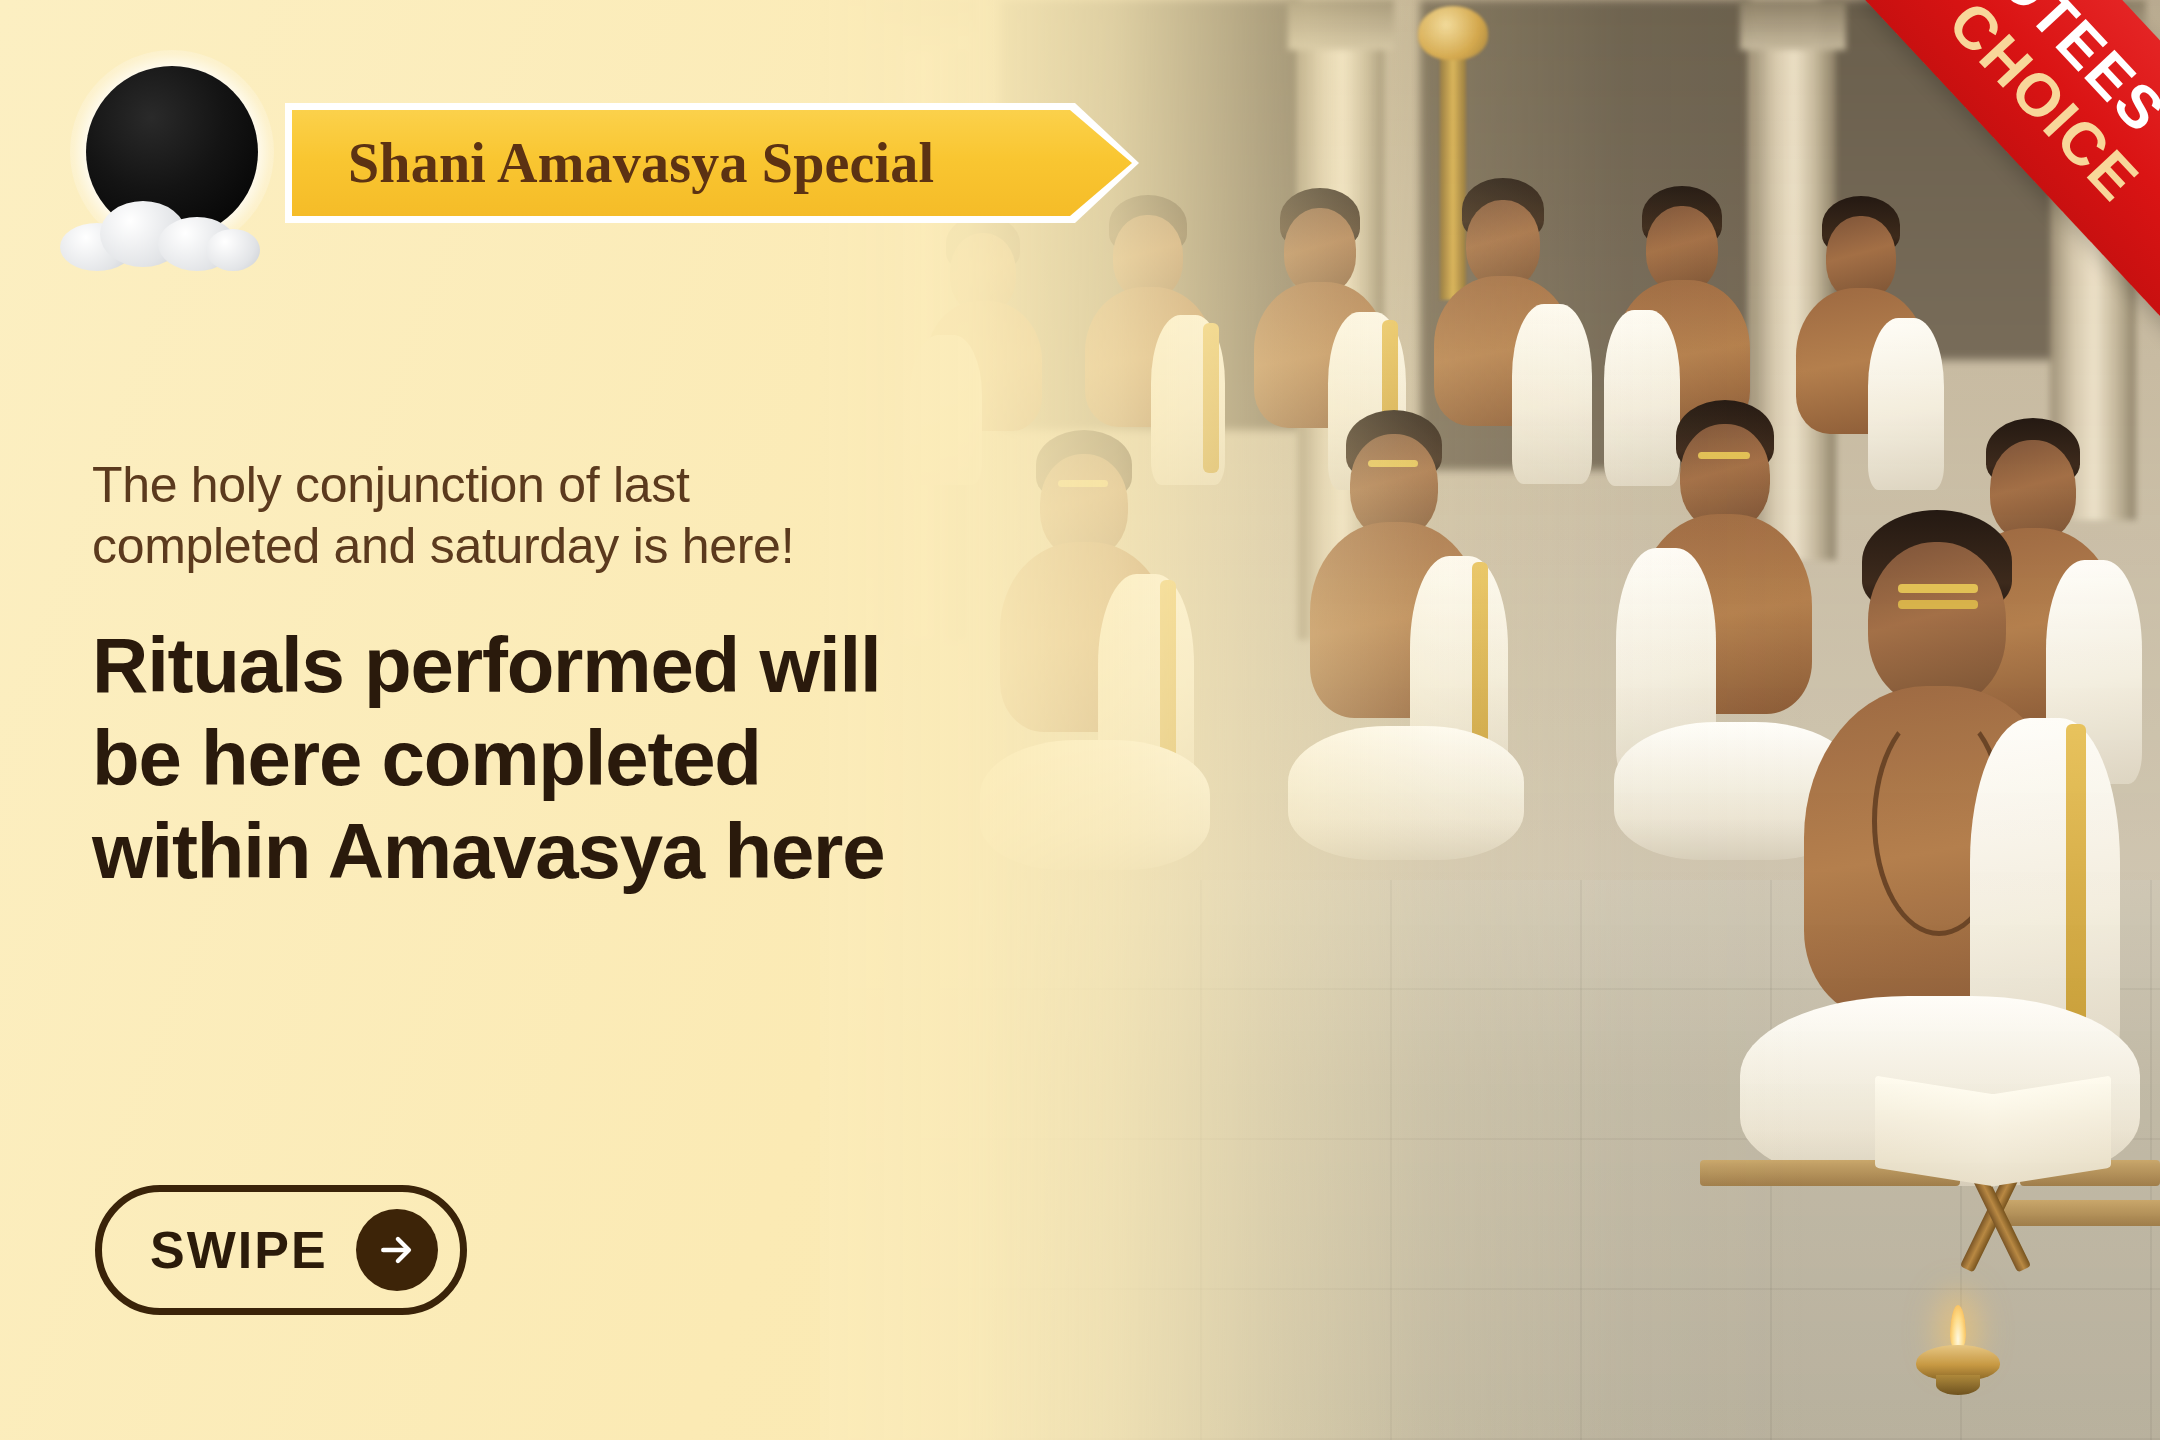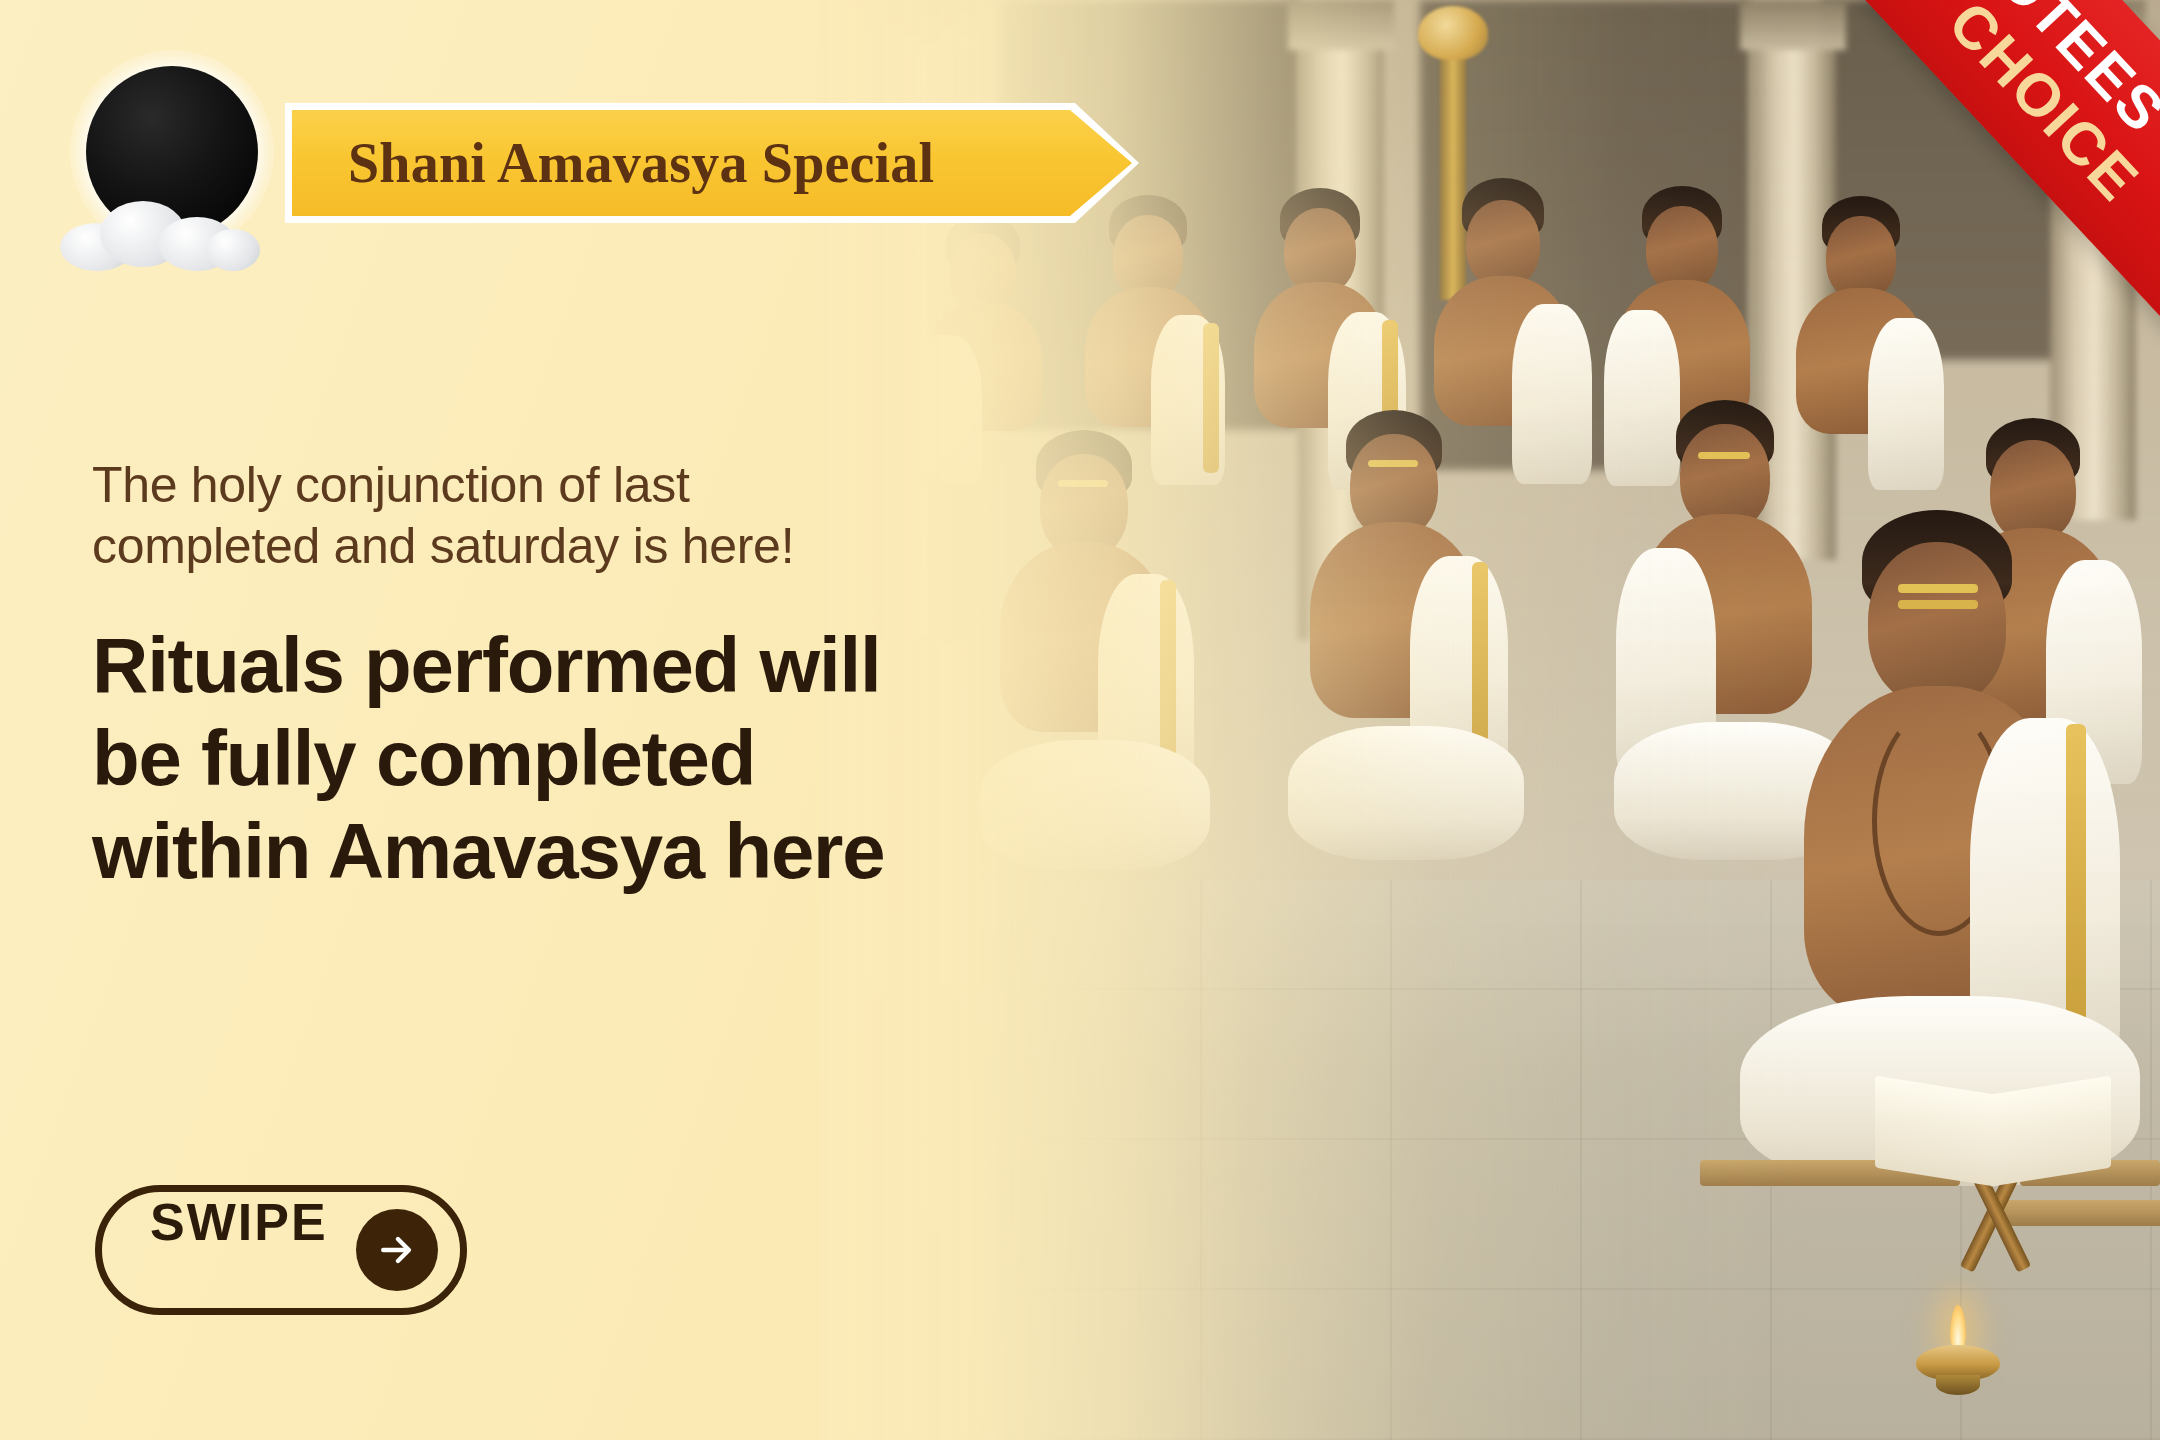--- a/index.html
+++ b/index.html
@@ -243,21 +243,21 @@
     font-size:78px; line-height:1.19; color:#2A1A0C;
     font-weight:bold; letter-spacing:-1.2px;
   }
 
   
   .swipe{
     position:absolute; left:95px; top:1185px; z-index:8;
     width:372px; height:130px;
     border:7px solid #3A2309;
     border-radius:68px;
-    display:flex; align-items:flex-start;
+    display:flex; align-items:center;
     background:transparent;
   }
   .swipe .lbl{
     margin-left:48px;
     font-size:52px; font-weight:bold; color:#2B1B0A;
     letter-spacing:2px;
   }
   .swipe .circ{
     position:absolute; right:22px; top:17px;
     width:82px; height:82px; border-radius:50%;
@@ -427,21 +427,21 @@
       <span class="c4"></span>
   </div>
 
   <div class="copy">
     <div class="sub">
       <div>The holy conjunction of last</div>
       <div>completed and saturday is here!</div>
     </div>
     <div class="head">
       <div>Rituals performed will</div>
-      <div>be fully completed</div>
+      <div>be here completed</div>
       <div>within Amavasya here</div>
     </div>
   </div>
 
   <div class="swipe">
     <span class="lbl">SWIPE</span>
     <span class="circ">
       <svg width="44" height="44" viewBox="0 0 24 24" fill="none" stroke="#ffffff" stroke-width="2.4" stroke-linecap="round" stroke-linejoin="round">
         <line x1="4.5" y1="12" x2="18" y2="12"></line>
         <polyline points="12.5,6 18.5,12 12.5,18"></polyline>

